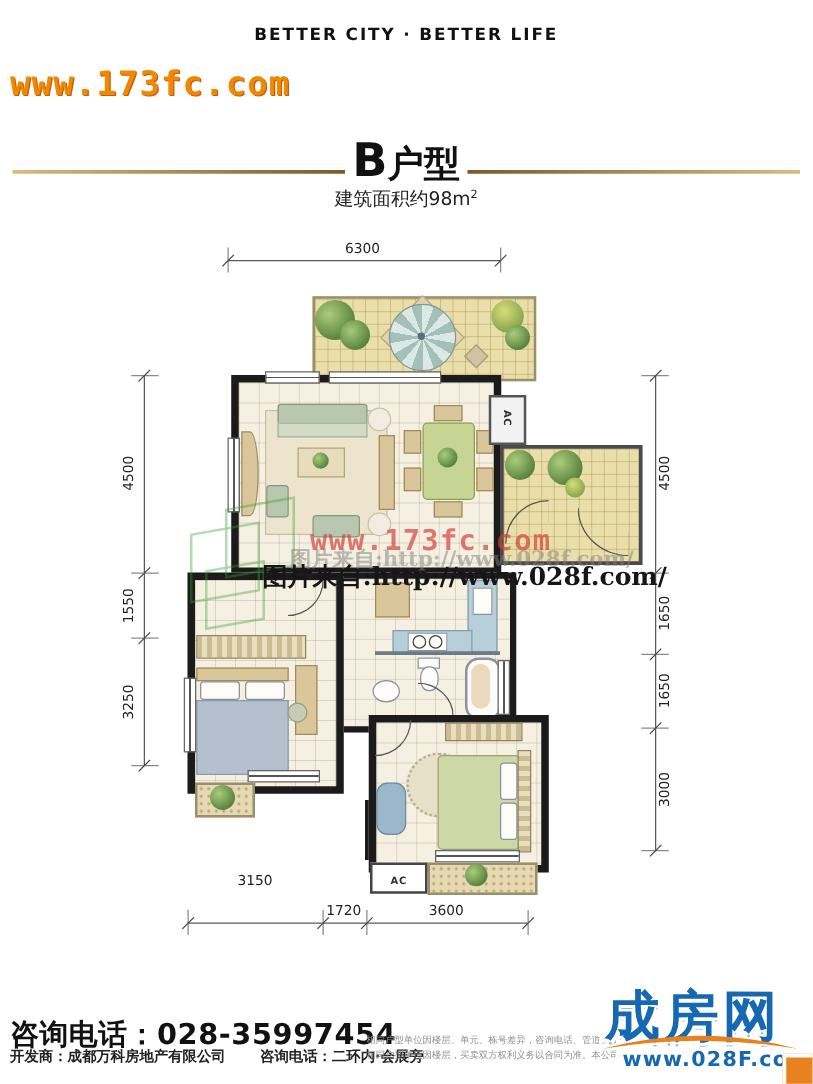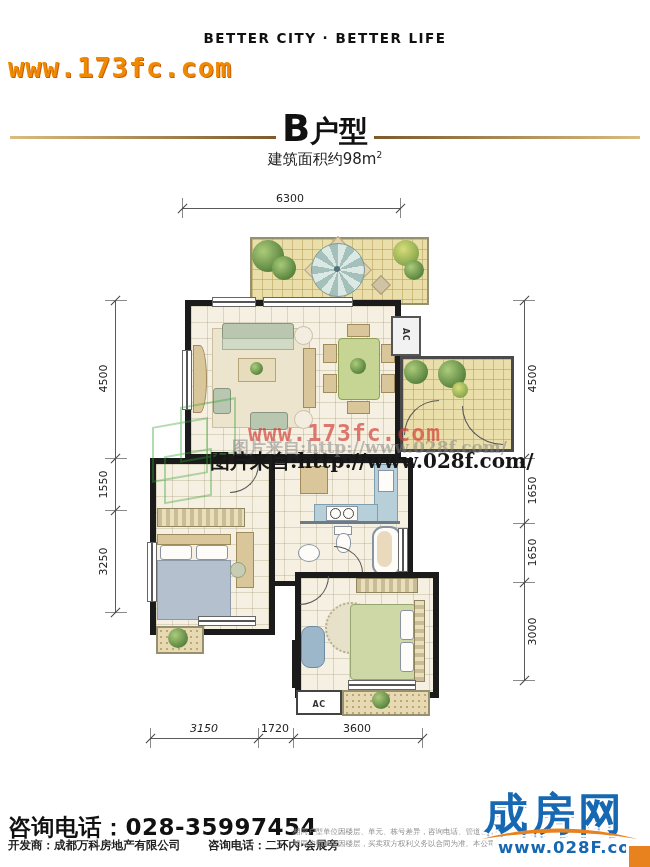--- a/index.html
+++ b/index.html
@@ -6,21 +6,21 @@
   body{width:650px;height:867px;position:relative;overflow:hidden;background:#fff;
        font-family:"DejaVu Sans","Liberation Sans",sans-serif;color:#111;}
   .abs{position:absolute;}
   
   .site-mark{left:8px;top:52px;font-family:"DejaVu Sans Mono","Liberation Mono",monospace;
              font-size:27px;font-weight:bold;color:#ef8a00;text-shadow:1px 1px 0 #c85c10;letter-spacing:1px;}
   .brand{left:50%;top:10px;transform:translateX(-50%);text-align:center;width:260px;}
   .brand-row1{font-size:33px;font-weight:900;letter-spacing:2px;line-height:1;white-space:nowrap;}
   .brand-reg{font-size:11px;vertical-align:super;}
   .brand-row2{font-size:9px;letter-spacing:5px;margin-top:3px;color:#222;white-space:nowrap;}
-  .brand-row3{font-size:13.5px;font-weight:bold;letter-spacing:1.5px;margin-top:20px;white-space:nowrap;text-align:center;}
+  .brand-row3{font-size:13.5px;font-weight:bold;letter-spacing:1.5px;margin-top:10px;white-space:nowrap;text-align:center;}
   .gold{height:3px;top:136px;background:linear-gradient(90deg,#d9bc80,#7d5a2a);}
   .unit-title{top:107px;left:0;width:650px;text-align:center;font-weight:900;}
   .unit-letter{font-size:37px;}
   .unit-suffix{font-size:29px;}
   .area-sub{top:150px;left:0;width:650px;text-align:center;font-size:15px;color:#222;}
   
   .wall{background:#1b1b1b;}
   .grid-ivory{background-color:#f5f0e1;
     background-image:linear-gradient(rgba(150,140,105,.28) 1px,transparent 1px),
                      linear-gradient(90deg,rgba(150,140,105,.28) 1px,transparent 1px);
@@ -222,21 +222,21 @@
 
   <div class="abs dline" style="left:150px;top:548px;width:272px;height:1px;"></div>
   <div class="abs ext" style="left:150px;top:538px;width:1px;height:20px;"></div>
   <div class="abs ext" style="left:258px;top:538px;width:1px;height:20px;"></div>
   <div class="abs ext" style="left:293px;top:538px;width:1px;height:20px;"></div>
   <div class="abs ext" style="left:422px;top:538px;width:1px;height:20px;"></div>
   <div class="abs tk" style="left:144px;top:548px;"></div>
   <div class="abs tk" style="left:252px;top:548px;"></div>
   <div class="abs tk" style="left:287px;top:548px;"></div>
   <div class="abs tk" style="left:416px;top:548px;"></div>
-  <div class="abs dlab" style="left:174px;top:532px;width:60px;font-style:italic;">3150</div>
+  <div class="abs dlab" style="left:174px;top:508px;width:60px;">3150</div>
   <div class="abs dlab" style="left:250px;top:532px;width:50px;">1720</div>
   <div class="abs dlab" style="left:327px;top:532px;width:60px;">3600</div>
 
   <div class="abs" style="left:150px;top:200px;width:120px;height:120px;opacity:.5;">
     <div class="abs wire" style="left:2px;top:32px;width:52px;height:52px;transform:skewY(-10deg);"></div>
     <div class="abs wire" style="left:30px;top:12px;width:52px;height:52px;transform:skewY(-10deg);"></div>
     <div class="abs wire" style="left:14px;top:62px;width:44px;height:44px;transform:skewY(-10deg);"></div>
   </div>
   <div class="abs wm-red" style="left:248px;top:230px;">www.173fc.com</div>
   <div class="abs wm-gray" style="left:232px;top:246px;">图片来自:http://www.028f.com/</div>

